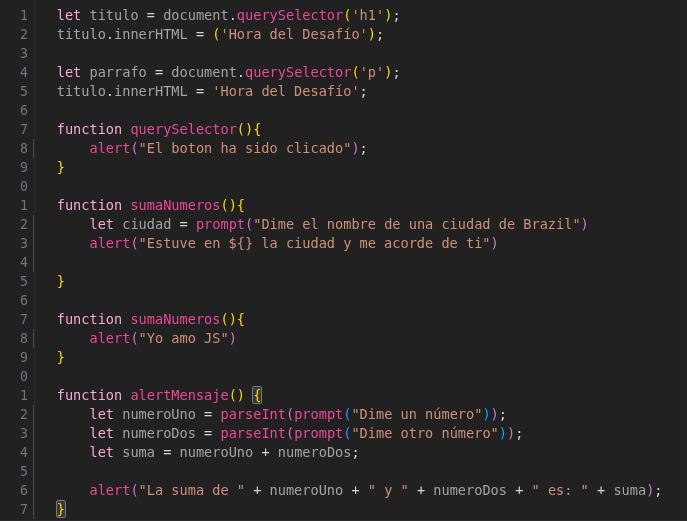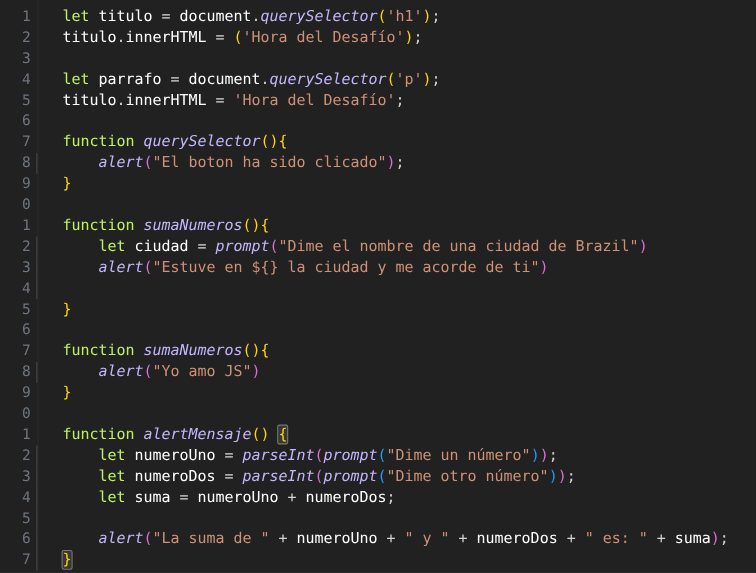--- a/index.html
+++ b/index.html
@@ -66,23 +66,23 @@
   .iguide {
     position: absolute;
     top: 0;
     width: 1px;
     height: 19px;
     background: #484848;
     z-index: 2;
   }
 
   
-  .kw      { color: #bef264; }   
-  .var     { color: #ffffff; text-align: center; }   
-  .fn      { color: #c4b5fd; font-style: italic; }   
+  .kw      { color: #f9a8d4; }   
+  .var     { color: #a3a3a3; text-align: center; }   
+  .fn      { color: #ec4899; }   
   .str     { color: #ce9178; }   
   .op      { color: #d4d4d4; }   
   .p1      { color: #ffd700; }   
   .p2      { color: #da70d6; }   
   .p3      { color: #179fff; }
 
   
   .bmatch {
     background: rgba(255,255,255,0.10);
     outline: 1px solid #7a7a7a;

